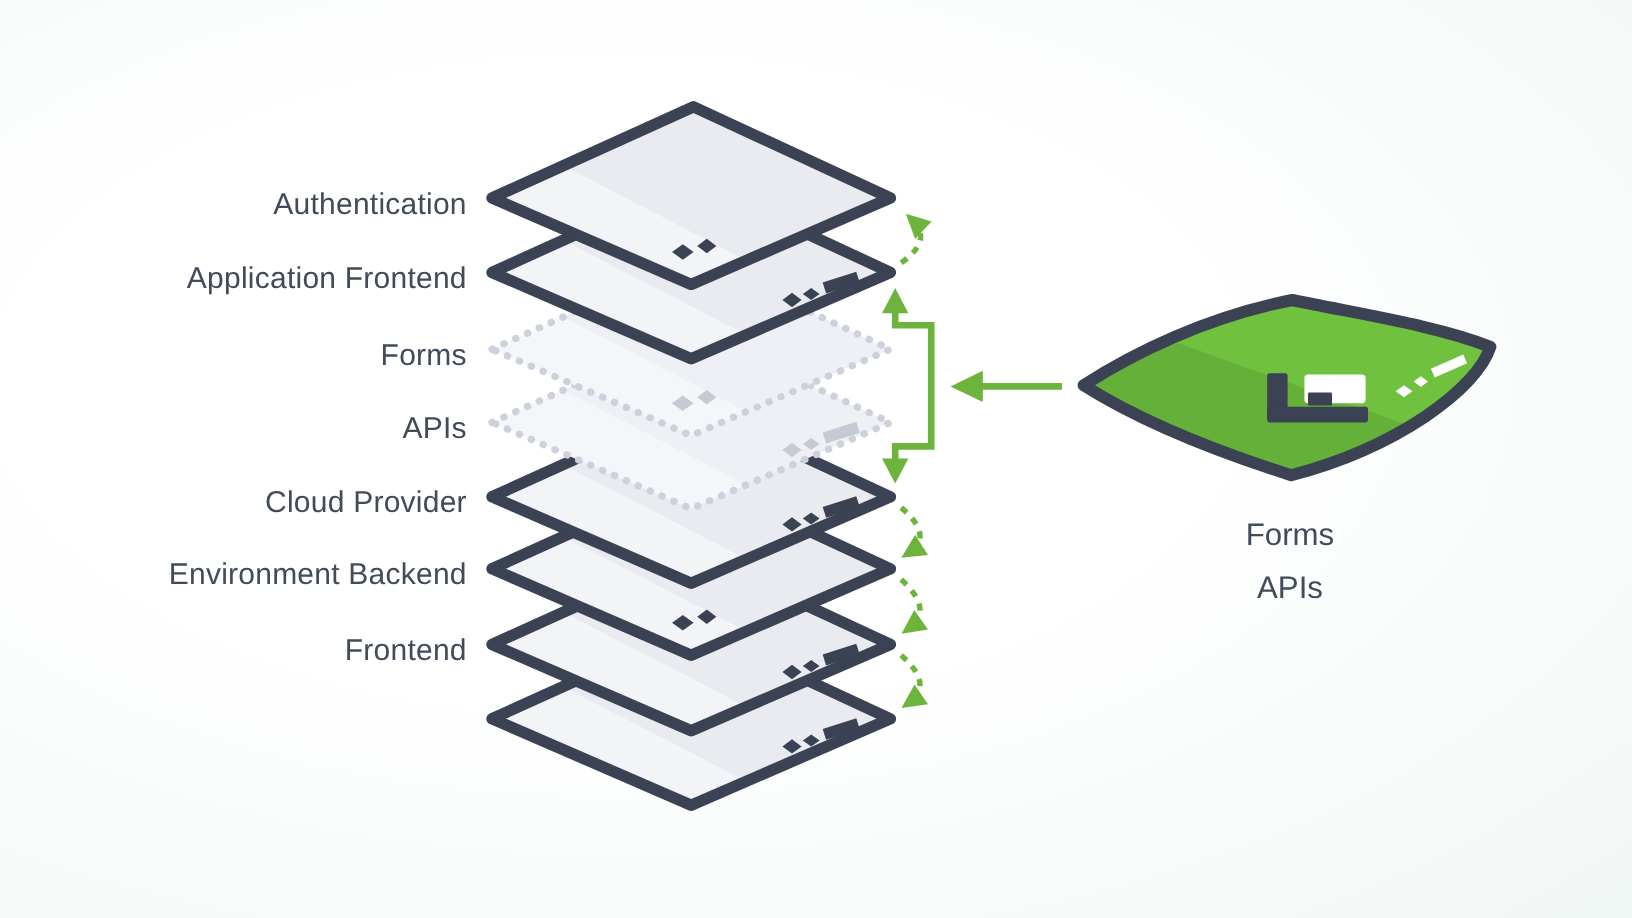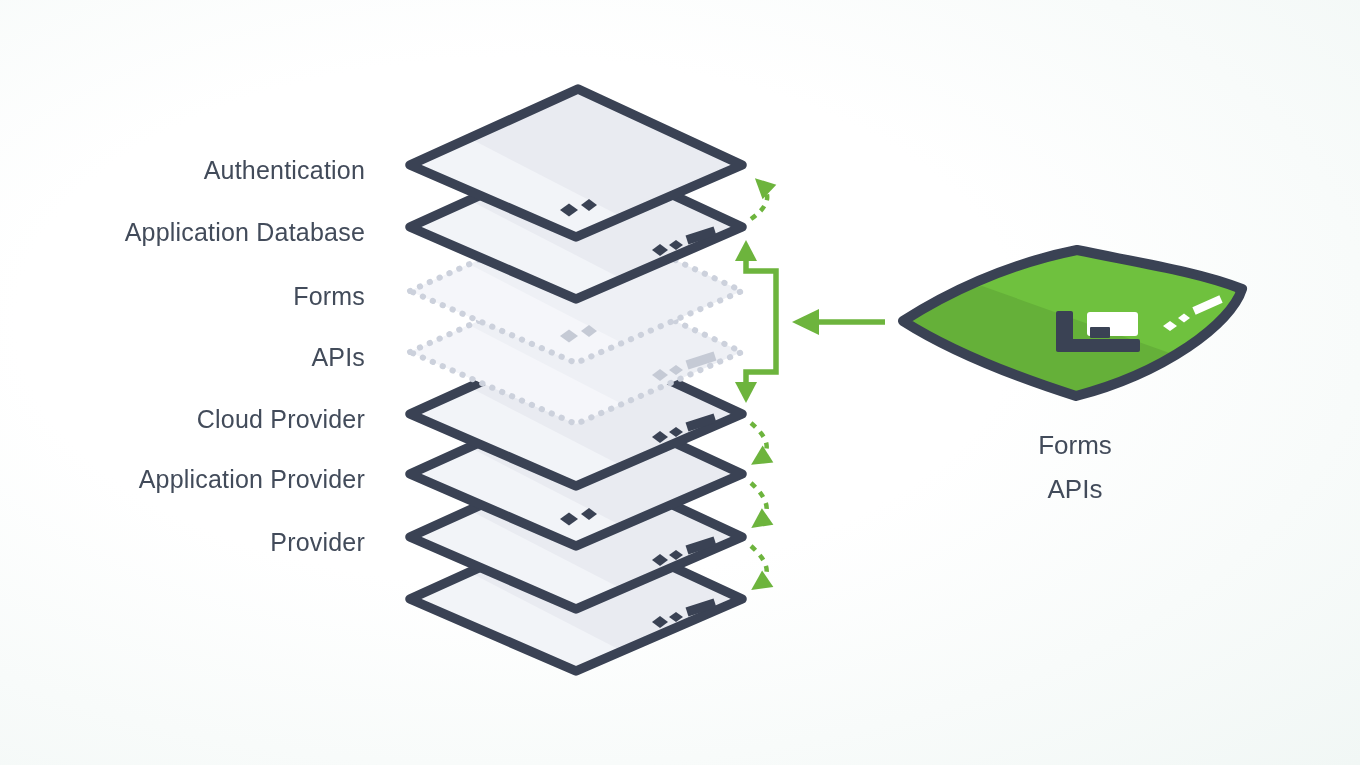--- a/index.html
+++ b/index.html
@@ -6,21 +6,21 @@
   body{
     width:1360px;height:765px;overflow:hidden;
     background:radial-gradient(ellipse at 38% 42%, var(--bg-from,#ffffff) 42%, var(--bg-to,#f1f7f5) 100%);
     font-family:"Liberation Sans", sans-serif;
   }
   .stage{position:relative;width:1360px;height:765px;}
   svg.diagram{position:absolute;left:0;top:0;}
   .stack-label{
     position:absolute;left:0;width:365px;text-align:right;
     font-size:25px;line-height:28px;color:var(--text,#424b5a);
-    letter-spacing:.2px;white-space:nowrap;
+    letter-spacing:.2px;white-space:nowrap;padding-left:24px;
   }
   .card-label{
     position:absolute;left:955px;width:240px;text-align:center;
     font-size:26px;line-height:28px;color:var(--text,#424b5a);
   }
   .card-base{fill:var(--card-green,#6fc13e);}
   .card-band{fill:var(--card-green-dark,#65b039);}
   .card-outline{fill:none;stroke:var(--ink,#3a4254);stroke-width:10;stroke-linejoin:round;stroke-linecap:round;}
   .logo-navy{fill:var(--ink,#3a4254);}
   .logo-white{fill:var(--white,#ffffff);}
@@ -142,22 +142,22 @@
       </g>
       <g>
         <path class="mark-white" d="M 1163 326 L 1170 321 L 1177 326 L 1170 331 Z"></path>
         <path class="mark-white" d="M 1178 318 L 1184 313.5 L 1190 318 L 1184 322.5 Z"></path>
         <line class="mark-white-line" x1="1194" y1="311" x2="1221" y2="299"></line>
       </g>
     </g>
   </svg>
 
   <div class="stack-label" style="top:156px">Authentication</div>
-  <div class="stack-label" style="top:218px">Application Database</div>
+  <div class="stack-label" style="top:218px">Application Frontend</div>
   <div class="stack-label" style="top:282px">Forms</div>
   <div class="stack-label" style="top:343px">APIs</div>
   <div class="stack-label" style="top:405px">Cloud Provider</div>
-  <div class="stack-label" style="top:465px">Application Provider</div>
-  <div class="stack-label" style="top:528px">Provider</div>
+  <div class="stack-label" style="top:465px">Environment Backend</div>
+  <div class="stack-label" style="top:528px">Frontend</div>
 
   <div class="card-label" style="top:431px">Forms</div>
   <div class="card-label" style="top:475px">APIs</div>
 </div>
 
 </body></html>

